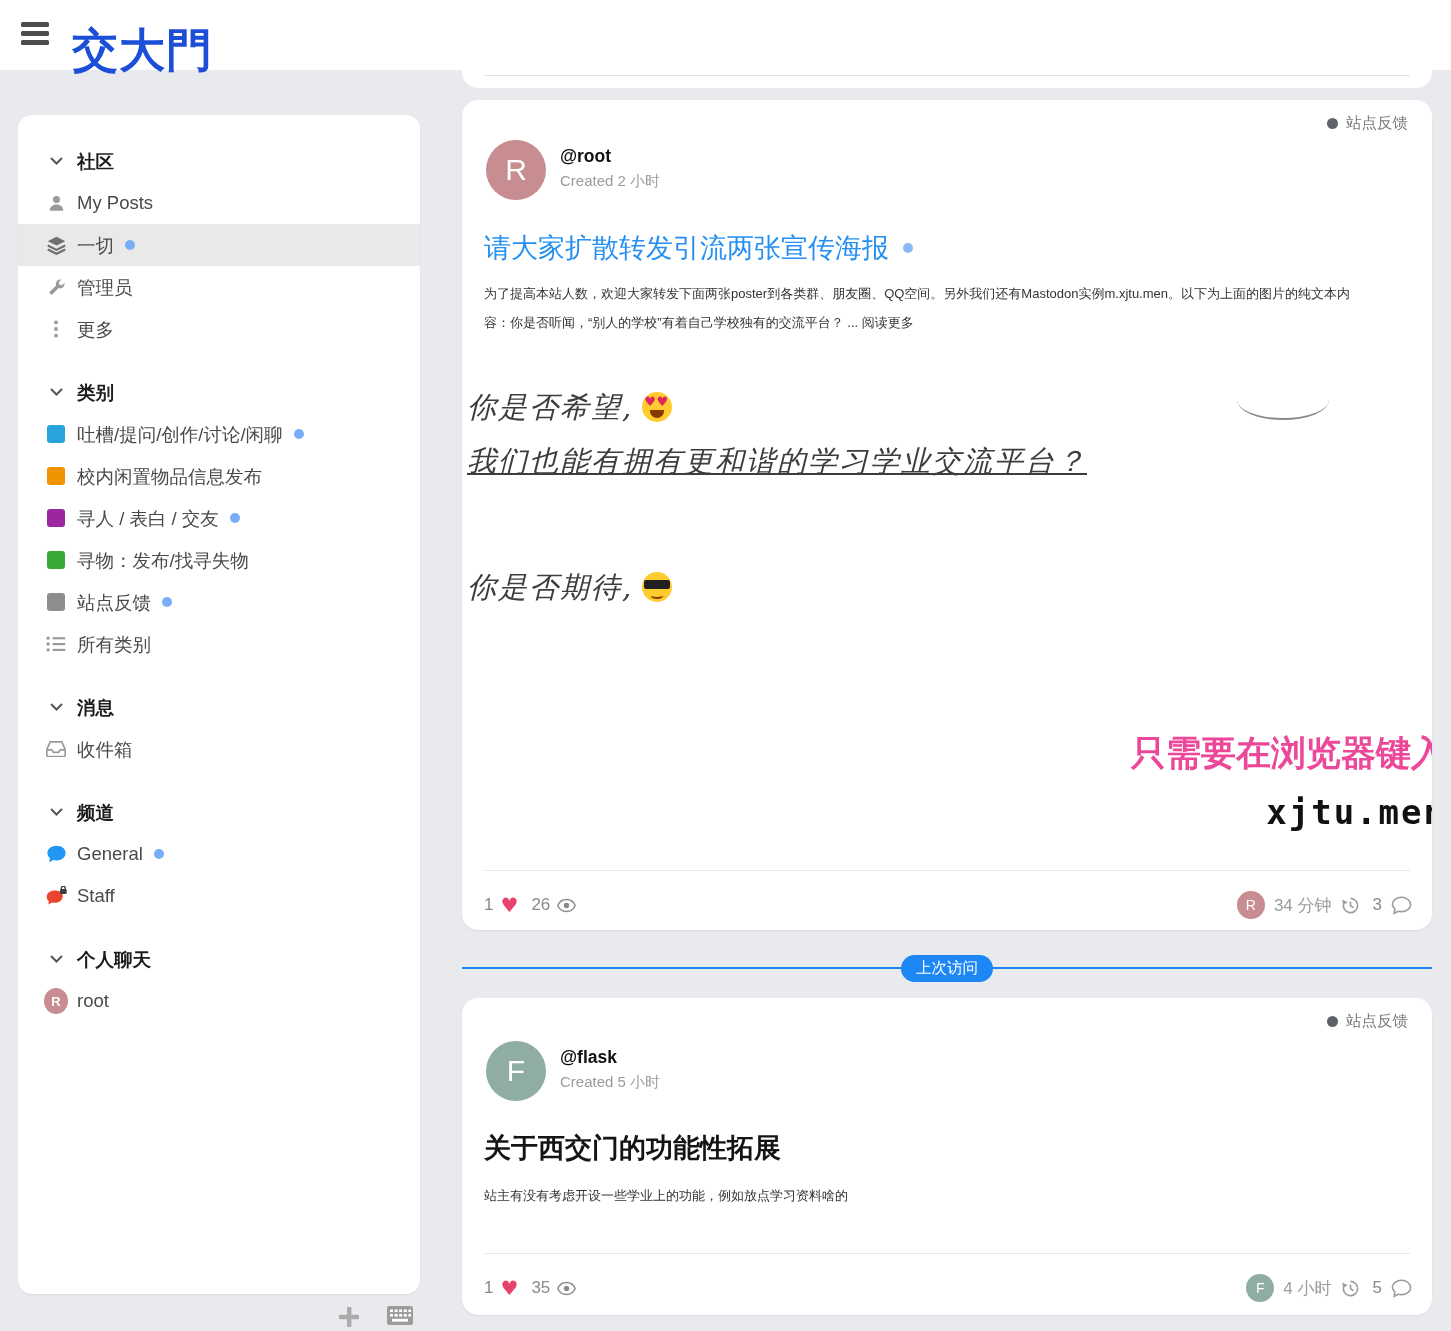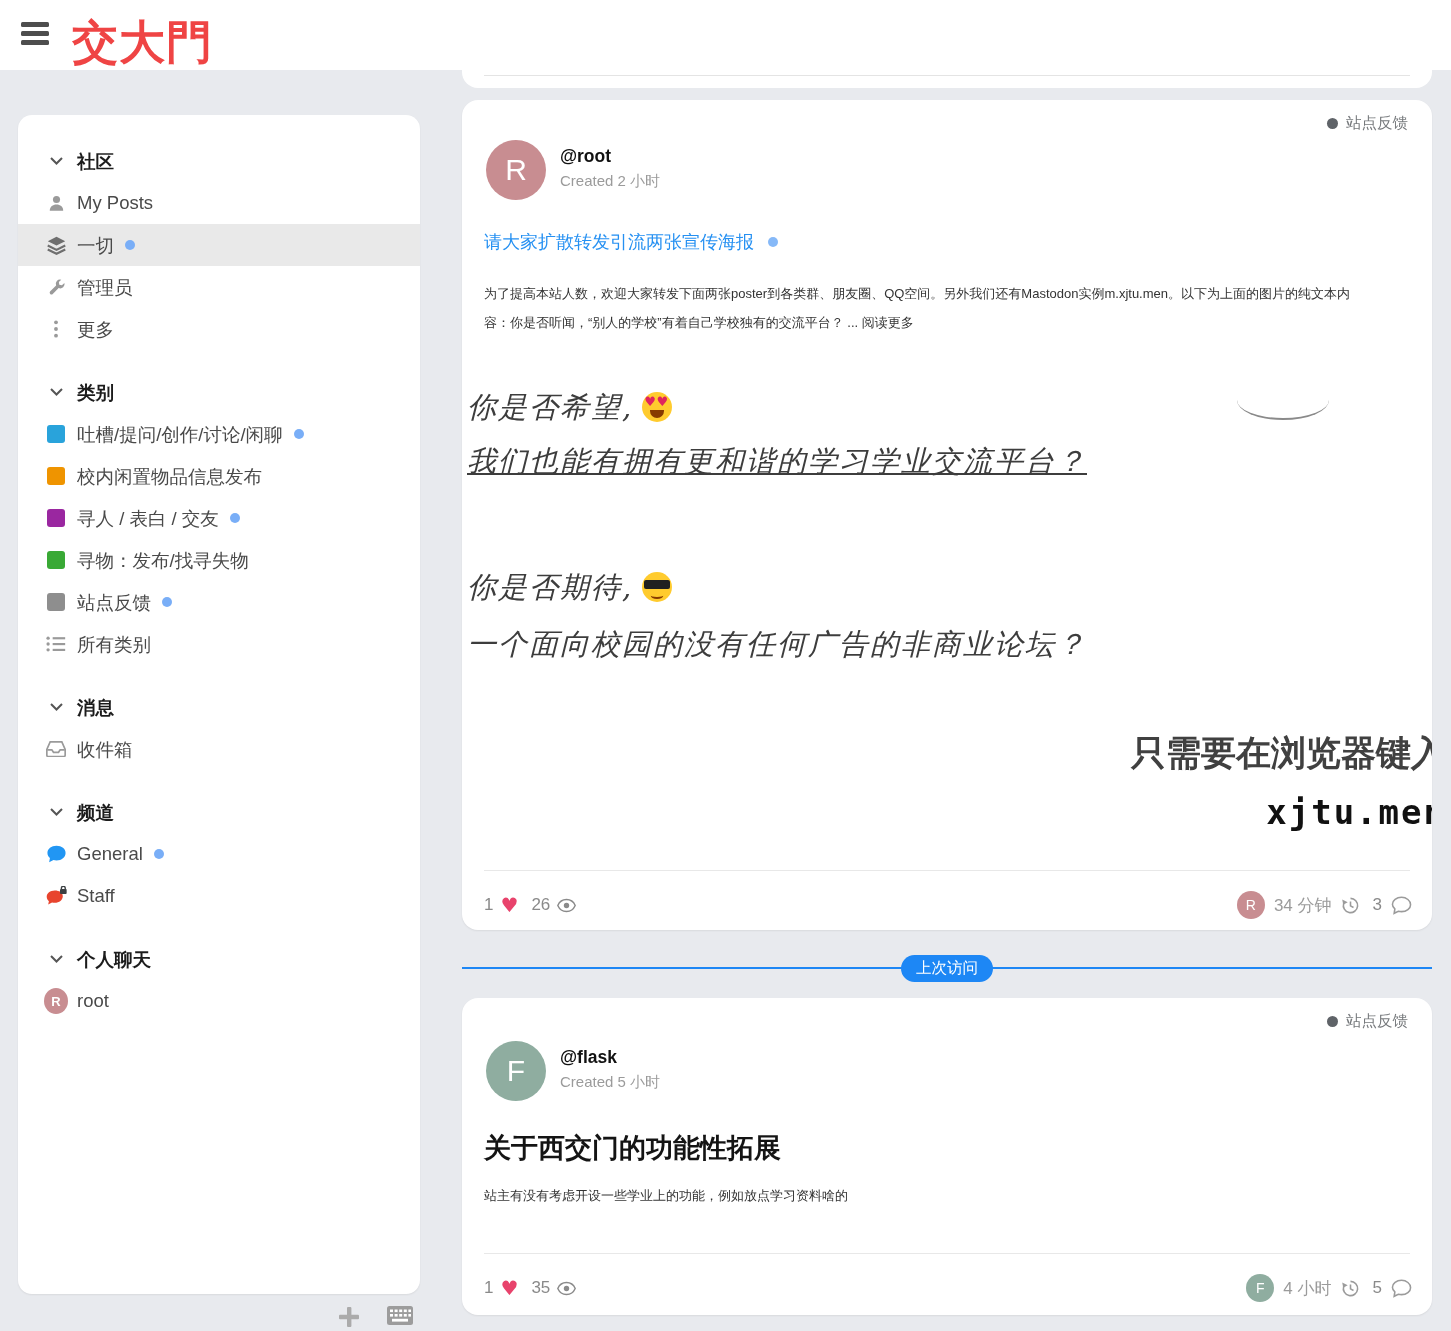--- a/index.html
+++ b/index.html
@@ -3,21 +3,21 @@
 <meta charset="utf-8">
 <style>
   * { margin:0; padding:0; box-sizing:border-box; }
   html,body { width:1451px; height:1331px; overflow:hidden;
     font-family:"Liberation Sans","DejaVu Sans",sans-serif; background:#e8eaee; }
 
   
   .app-header { position:absolute; left:0; top:0; width:1451px; height:70px; background:#fff; z-index:5; }
   .hamburger { position:absolute; left:21px; top:22px; width:28px; height:26px; cursor:pointer; }
   .hamburger span { display:block; width:28px; height:4.6px; background:#4d4d4d; border-radius:1.5px; margin-bottom:4.6px; }
-  .app-title { position:absolute; left:72px; top:12px; font-size:46px; font-weight:700; color:#ef4444; letter-spacing:1px; }
+  .app-title { position:absolute; left:72px; top:20px; font-size:46px; font-weight:700; color:#1d4ed8; letter-spacing:1px; }
 
   
   .sidebar { position:absolute; left:18px; top:115px; width:402px; height:1179px;
     background:#fff; border-radius:14px; box-shadow:0 1px 2px rgba(0,0,0,.07); padding-top:25px; overflow:hidden; }
   .nav-section { margin-top:21px; }
   .nav-section:first-child { margin-top:0; }
   .nav-row { position:relative; height:42px; display:flex; align-items:center; padding-left:26px; cursor:pointer; }
   .nav-row.active { background:#e9e9e9; }
   .nav-head { font-weight:700; color:#222; }
   .nav-head .chev { width:24px; display:flex; justify-content:center; margin-right:9px; }
@@ -43,33 +43,33 @@
   .tag-chip { position:absolute; right:24px; top:13px; display:flex; align-items:center; gap:8px; cursor:pointer; }
   .tag-dot { width:11px; height:11px; border-radius:50%; background:#5f6368; }
   .tag-label { font-size:15.5px; color:#76797c; }
 
   .post-avatar { position:absolute; left:24px; width:60px; height:60px; border-radius:50%;
     color:#fff; font-size:30px; font-weight:400; display:flex; align-items:center; justify-content:center; cursor:pointer; }
   .author-name { position:absolute; left:98px; font-size:17.5px; font-weight:700; color:#111; }
   .author-created { position:absolute; left:98px; font-size:15px; color:#9b9b9b; }
 
   .post-title { position:absolute; left:22px; display:flex; align-items:center; gap:14px; cursor:pointer; }
-  .title-text-blue { font-size:18px; font-weight:500; color:#2590f2; }
+  .title-text-blue { font-size:27px; font-weight:500; color:#2590f2; }
   .title-text-dark { font-size:27px; font-weight:700; color:#141414; }
   .title-dot { width:10px; height:10px; border-radius:50%; background:#86b9f8; }
 
   .post-excerpt { position:absolute; left:22px; width:885px; font-size:13px; color:#333; line-height:28.5px; }
 
   .poster-img { position:absolute; left:0; top:278px; width:970px; height:492px; }
   .hand { position:absolute; left:5px; font-family:"DejaVu Serif",serif; font-style:italic;
     color:#3d3d3d; font-size:29px; letter-spacing:2px; white-space:nowrap; }
   .arc { position:absolute; left:775px; top:2px; width:92px; height:40px;
     border-bottom:2.5px solid #8a8a8a; border-radius:50%; }
   .cta-serif { position:absolute; right:-14px; top:352px; font-family:"DejaVu Serif",serif;
-    font-weight:700; font-size:35px; color:#404040; white-space:nowrap; }
+    font-weight:700; font-size:35px; color:#ec4899; white-space:nowrap; }
   .cta-mono { position:absolute; right:-14px; top:414px; font-family:"DejaVu Sans Mono",monospace;
     font-weight:700; font-size:34px; color:#111; letter-spacing:2px; white-space:nowrap; }
 
   .emoji { display:inline-block; width:30px; height:30px; background:#ffcb2e; border-radius:50%;
     position:relative; vertical-align:-5px; margin-left:9px; font-style:normal; }
   .emoji .heye { position:absolute; top:2px; font-size:13px; color:#e0245e; font-family:"DejaVu Sans",sans-serif; }
   .emoji .heye.l { left:2px; } .emoji .heye.r { right:2px; }
   .emoji .mouth-open { position:absolute; left:50%; transform:translateX(-50%); bottom:4px;
     width:14px; height:8px; background:#873a00; border-radius:0 0 10px 10px; }
   .emoji .shades { position:absolute; top:8px; left:2px; width:26px; height:8.5px; background:#202020; border-radius:2px; }
@@ -326,21 +326,20 @@
     <span class="title-text-blue">请大家扩散转发引流两张宣传海报</span>
     <span class="title-dot"></span>
   </div>
 
   <div class="post-excerpt" style="top:180px;">为了提高本站人数，欢迎大家转发下面两张poster到各类群、朋友圈、QQ空间。另外我们还有Mastodon实例m.xjtu.men。以下为上面的图片的纯文本内容：你是否听闻，“别人的学校”有着自己学校独有的交流平台？ ... 阅读更多</div>
 
   <div class="poster-img">
     <div class="hand" style="top:10px;text-align:right;"><span>你是否希望,</span><i class="emoji"><span class="heye l">♥</span><span class="heye r">♥</span><span class="mouth-open"></span></i></div>
     <div class="hand" style="top:64px;text-decoration:underline;">我们也能有拥有更和谐的学习学业交流平台？</div>
     <div class="hand" style="top:190px;"><span>你是否期待,</span><i class="emoji"><span class="shades"></span><span class="smile"></span></i></div>
-    <div class="hand" style="top:247px;">一个面向校园的没有任何广告的非商业论坛？</div>
     <div class="arc"></div>
     <div class="cta-serif">只需要在浏览器键入</div>
     <div class="cta-mono">xjtu.men</div>
   </div>
 
   <div class="card-divider" style="top:770px;"></div>
 
   <div class="card-foot" style="top:790px;">
     <div class="foot-left">
       <span class="stat-num">1</span>

